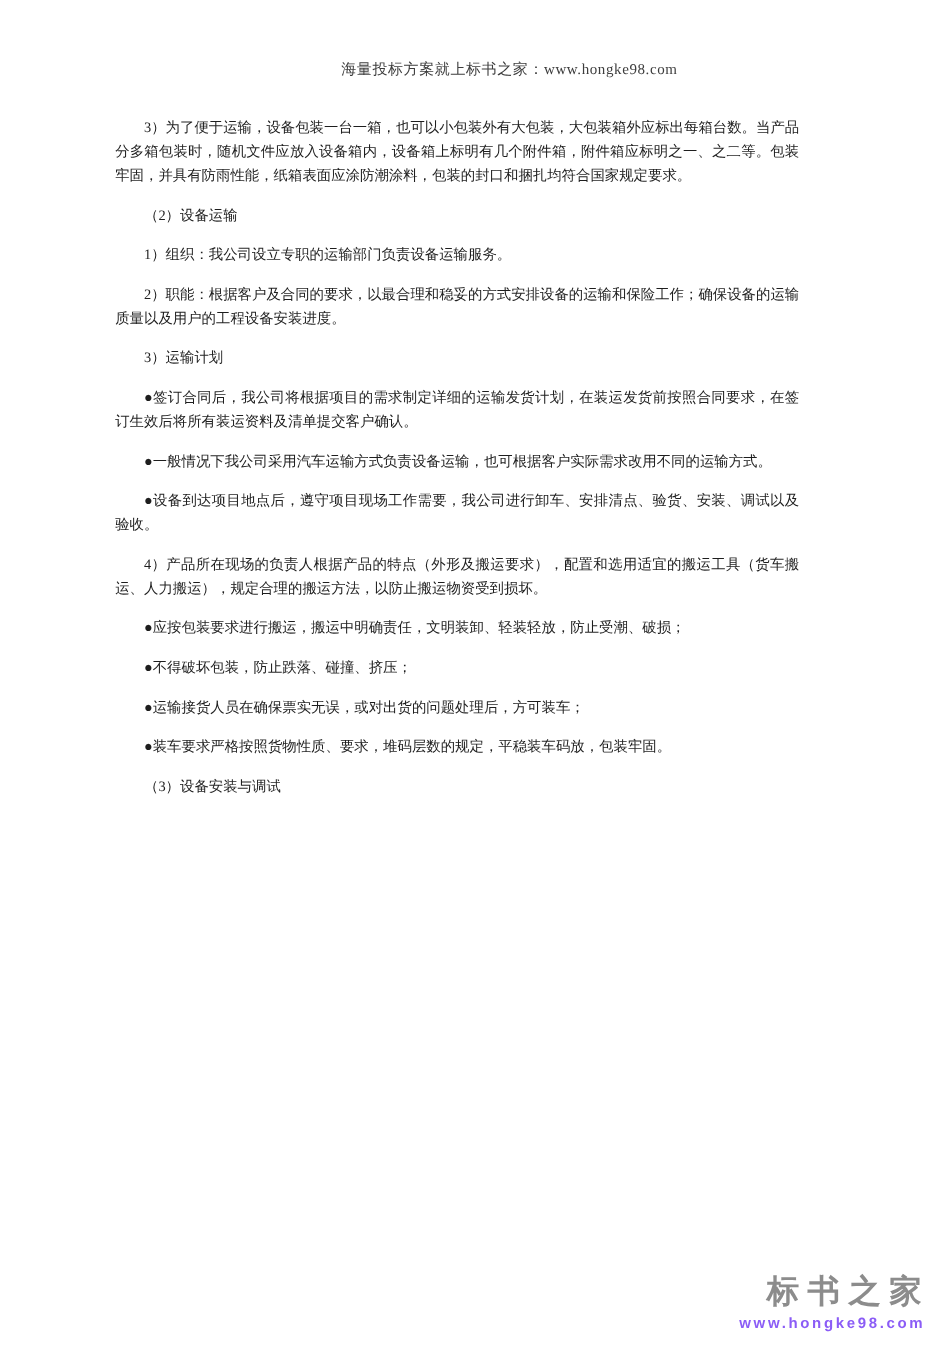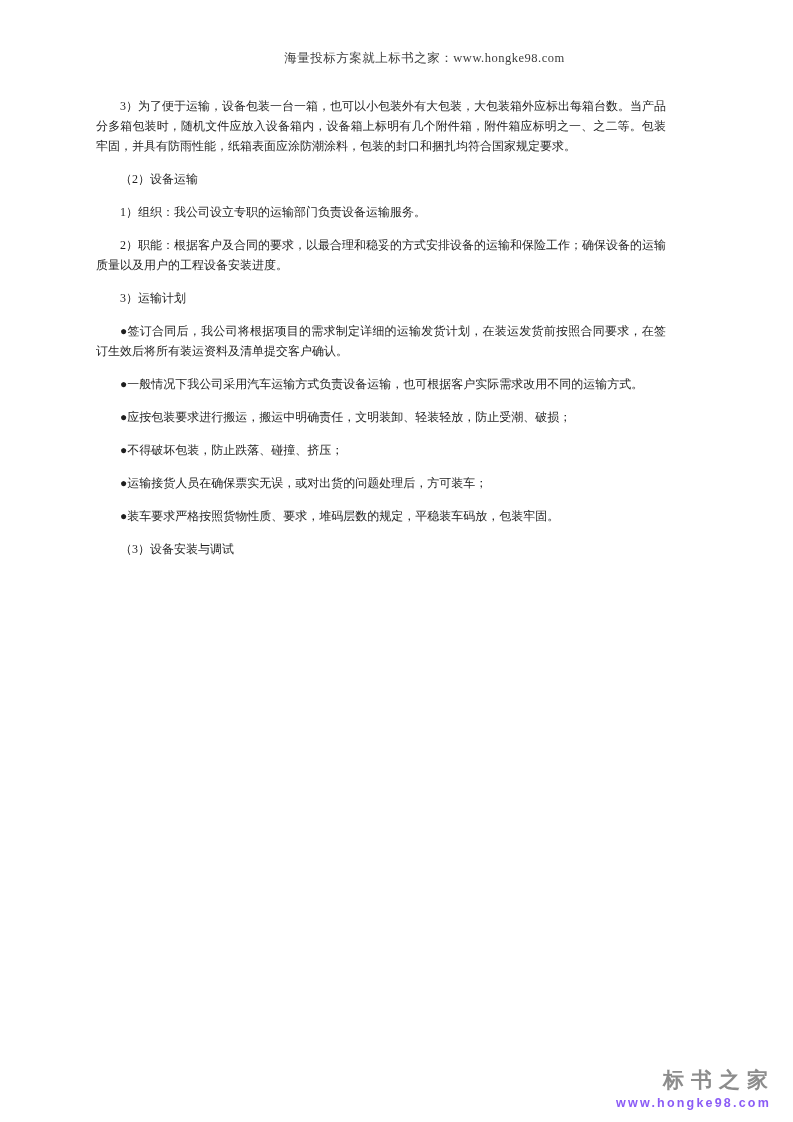--- a/index.html
+++ b/index.html
@@ -42,21 +42,21 @@
   }
   .footer-watermark {
     position: absolute;
     right: 22px;
     bottom: 12px;
     text-align: right;
     color: #8f8f8f;
     font-family: "Liberation Sans", "DejaVu Sans", sans-serif;
   }
   .wm-title {
-    font-size: 21px;
+    font-size: 27px;
     font-weight: bold;
     letter-spacing: 7px;
     color: #8c8c8c;
     margin-right: -4px;
   }
   .wm-url {
     font-size: 12.5px;
     font-weight: bold;
     letter-spacing: 2.2px;
     color: #8b5cf6;
@@ -71,20 +71,22 @@
   <div class="page-header">海量投标方案就上标书之家：www.hongke98.com</div>
 
   <div class="content">
     <p>3）为了便于运输，设备包装一台一箱，也可以小包装外有大包装，大包装箱外应标出每箱台数。当产品分多箱包装时，随机文件应放入设备箱内，设备箱上标明有几个附件箱，附件箱应标明之一、之二等。包装牢固，并具有防雨性能，纸箱表面应涂防潮涂料，包装的封口和捆扎均符合国家规定要求。</p>
     <p>（2）设备运输</p>
     <p>1）组织：我公司设立专职的运输部门负责设备运输服务。</p>
     <p>2）职能：根据客户及合同的要求，以最合理和稳妥的方式安排设备的运输和保险工作；确保设备的运输质量以及用户的工程设备安装进度。</p>
     <p>3）运输计划</p>
     <p>●签订合同后，我公司将根据项目的需求制定详细的运输发货计划，在装运发货前按照合同要求，在签订生效后将所有装运资料及清单提交客户确认。</p>
     <p>●一般情况下我公司采用汽车运输方式负责设备运输，也可根据客户实际需求改用不同的运输方式。</p>
+    <p>●设备到达项目地点后，遵守项目现场工作需要，我公司进行卸车、安排清点、验货、安装、调试以及验收。</p>
+    <p>4）产品所在现场的负责人根据产品的特点（外形及搬运要求），配置和选用适宜的搬运工具（货车搬运、人力搬运），规定合理的搬运方法，以防止搬运物资受到损坏。</p>
     <p>●应按包装要求进行搬运，搬运中明确责任，文明装卸、轻装轻放，防止受潮、破损；</p>
     <p>●不得破坏包装，防止跌落、碰撞、挤压；</p>
     <p>●运输接货人员在确保票实无误，或对出货的问题处理后，方可装车；</p>
     <p>●装车要求严格按照货物性质、要求，堆码层数的规定，平稳装车码放，包装牢固。</p>
     <p>（3）设备安装与调试</p>
   </div>
 
   <div class="footer-watermark">
     <div class="wm-title">标书之家</div>
     <div class="wm-url">www.hongke98.com</div>

